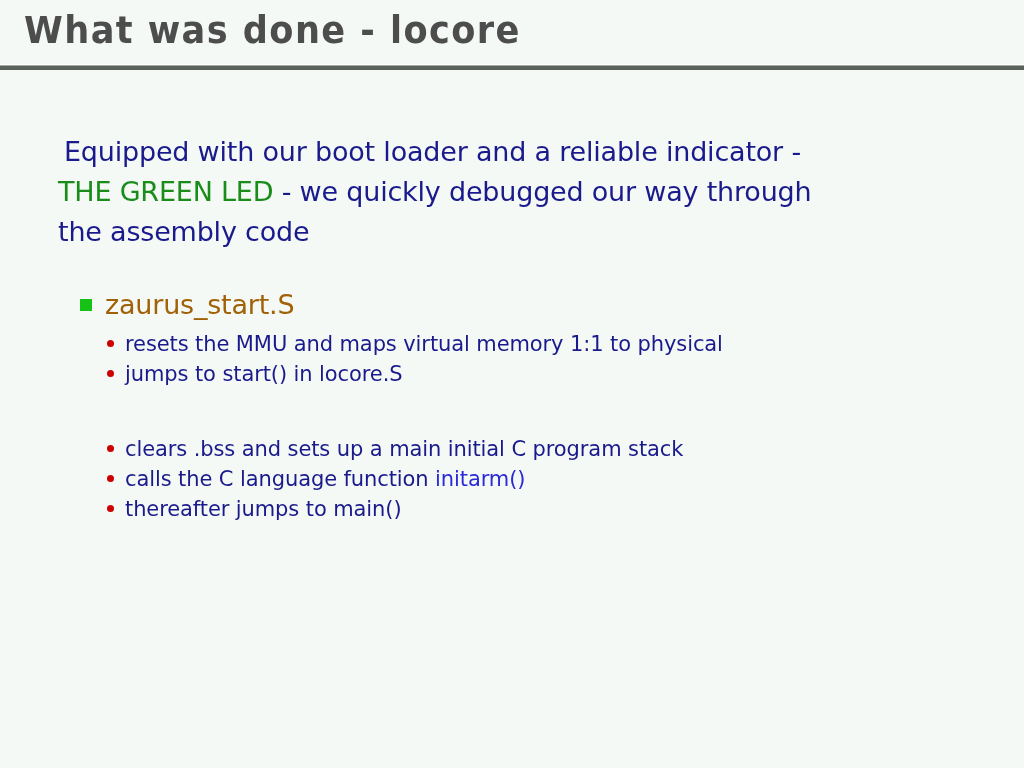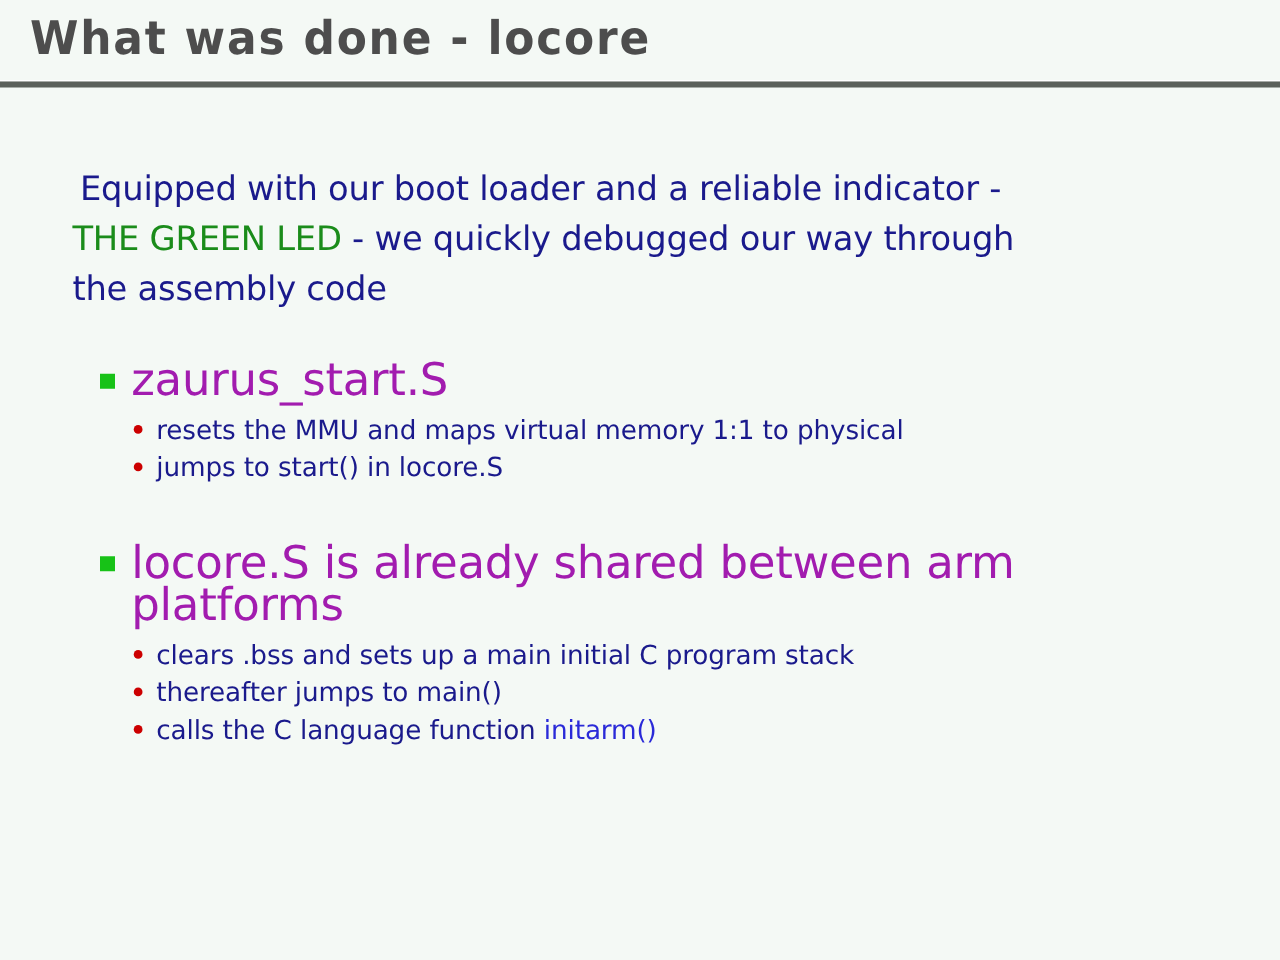--- a/index.html
+++ b/index.html
@@ -66,23 +66,23 @@
 
   
   .bullet-group {
     margin-top: 36px;
     padding-left: 80px;
   }
   .bullet-group.second { margin-top: 45px; }
 
   .lvl1 {
     position: relative;
-    font-size: 36px;
+    font-size: 27px;
     line-height: 34px;
-    color: #a21caf;
+    color: #a16207;
     padding-left: 25px;
     letter-spacing: -0.2px;
   }
   .lvl1 .sq-marker {
     position: absolute;
     left: 0;
     top: 11px;
     width: 12px;
     height: 12px;
     background: #17c217;
@@ -143,34 +143,30 @@
         <span>resets the MMU and maps virtual memory 1:1 to physical</span>
       </div>
       <div class="lvl2">
         <span class="dot-marker"></span>
         <span>jumps to start() in locore.S</span>
       </div>
     </div>
   </div>
 
   <div class="bullet-group second">
-    <div class="lvl1">
-      <span class="sq-marker"></span>
-      <span>locore.S is already shared between arm platforms</span>
-    </div>
     <div class="lvl2-list">
       <div class="lvl2">
         <span class="dot-marker"></span>
         <span>clears .bss and sets up a main initial C program stack</span>
       </div>
       <div class="lvl2">
         <span class="dot-marker"></span>
-        <span>thereafter jumps to main()</span>
+        <span>calls the C language function </span><span class="royal">initarm()</span>
       </div>
       <div class="lvl2">
         <span class="dot-marker"></span>
-        <span>calls the C language function </span><span class="royal">initarm()</span>
+        <span>thereafter jumps to main()</span>
       </div>
     </div>
   </div>
 
 
 </div>
 
 </body></html>

